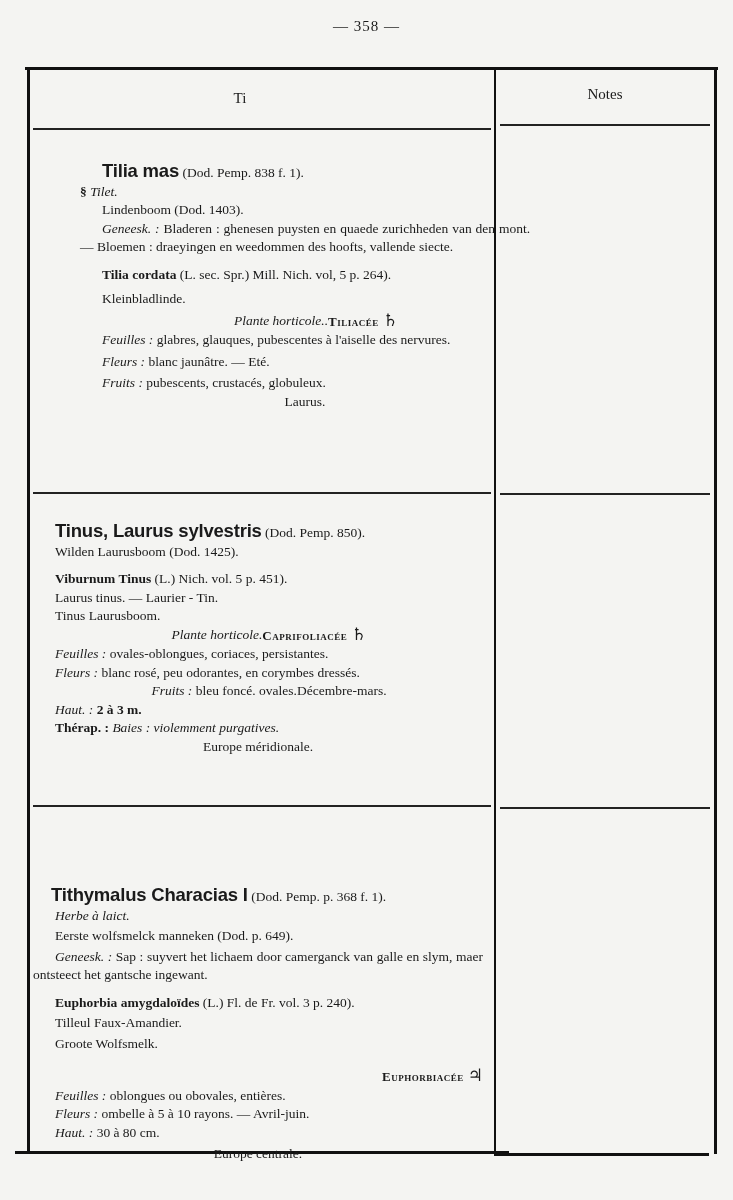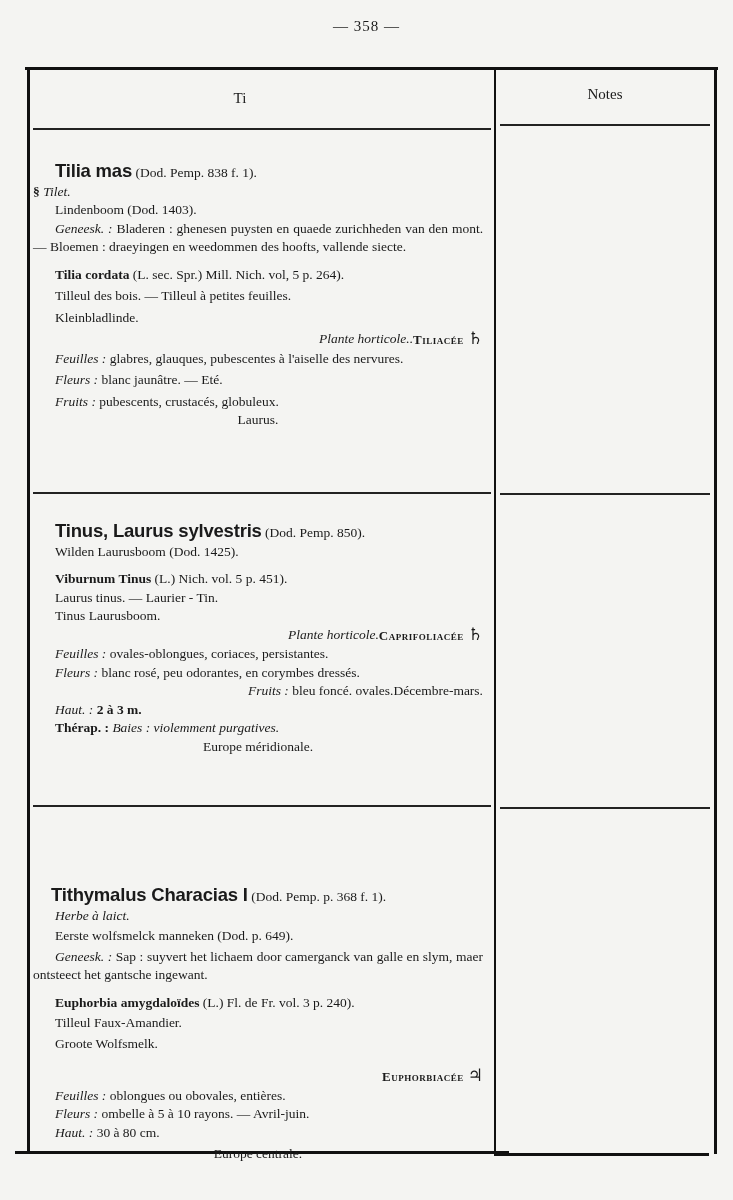--- a/index.html
+++ b/index.html
@@ -21,21 +21,21 @@
   .hline { position:absolute; height:2px; background:#222; }
   .col-head { position:absolute; font-size:15px; text-align:center; }
   .entry { position:absolute; left:33px; width:450px; font-size:13.5px; line-height:18.5px; }
   .entry p { margin:0; }
   .indent { padding-left:22px; }
   .ti { font-family:"Liberation Sans", sans-serif; font-weight:bold; font-size:18.5px; letter-spacing:-0.2px; }
   .bold { font-weight:bold; }
   .it { font-style:italic; }
   .sc { font-variant:small-caps; font-weight:bold; font-size:13px; letter-spacing:0.5px; }
   .center { text-align:center; }
-  .row { display:flex; justify-content:flex-end; }
+  .row { display:flex; justify-content:center; }
   .gap { height:9px; }
   .gap2 { height:14px; }
   .sym { font-size:17px; margin-left:4px; }
 </style>
 </head>
 <body>
 
 <div class="page-num">— 358 —</div>
 
 <div class="top-rule"></div>
@@ -50,37 +50,36 @@
 
 <div class="hline" style="left:33px;top:128px;width:458px;"></div>
 <div class="hline" style="left:500px;top:124px;width:210px;"></div>
 
 <div class="hline" style="left:33px;top:492px;width:458px;"></div>
 <div class="hline" style="left:500px;top:493px;width:210px;"></div>
 
 <div class="hline" style="left:33px;top:805px;width:458px;"></div>
 <div class="hline" style="left:500px;top:807px;width:210px;"></div>
 
-<div class="entry" style="top:162px;">
+<div class="entry" style="top:162px;margin-left:47px;">
   <p class="indent">
     <span class="ti">Tilia mas</span>
     <span>(Dod. Pemp. 838 f. 1).</span>
   </p>
   <p><span class="bold">§</span>
      <span class="it">Tilet.</span></p>
   <p class="indent">Lindenboom (Dod. 1403).</p>
   <p style="text-indent:22px;text-align:justify;">
     <span class="it">Geneesk. :</span>
     <span>Bladeren : ghenesen puysten en quaede zurichheden van den mont. — Bloemen : draeyingen en weedommen des hoofts, vallende siecte.</span>
   </p>
   <div class="gap"></div>
   <p class="indent"><span class="bold">Tilia cordata</span>
     <span>(L. sec. Spr.) Mill. Nich. vol, 5 p. 264).</span></p>
   <div style="height:3px"></div>
-  <p class="indent">Tilleul des bois. — Tilleul à petites feuilles.</p>
   <div style="height:3px"></div>
   <p class="indent">Kleinbladlinde.</p>
   <div style="height:3px"></div>
   <p class="indent row">
     <span class="it">Plante horticole..</span>
     <span><span class="sc">Tiliacée</span><span class="sym">♄</span></span>
   </p>
   <p style="text-indent:22px;text-align:justify;">
     <span class="it">Feuilles :</span>
     <span>glabres, glauques, pubescentes à l'aiselle des nervures.</span>

